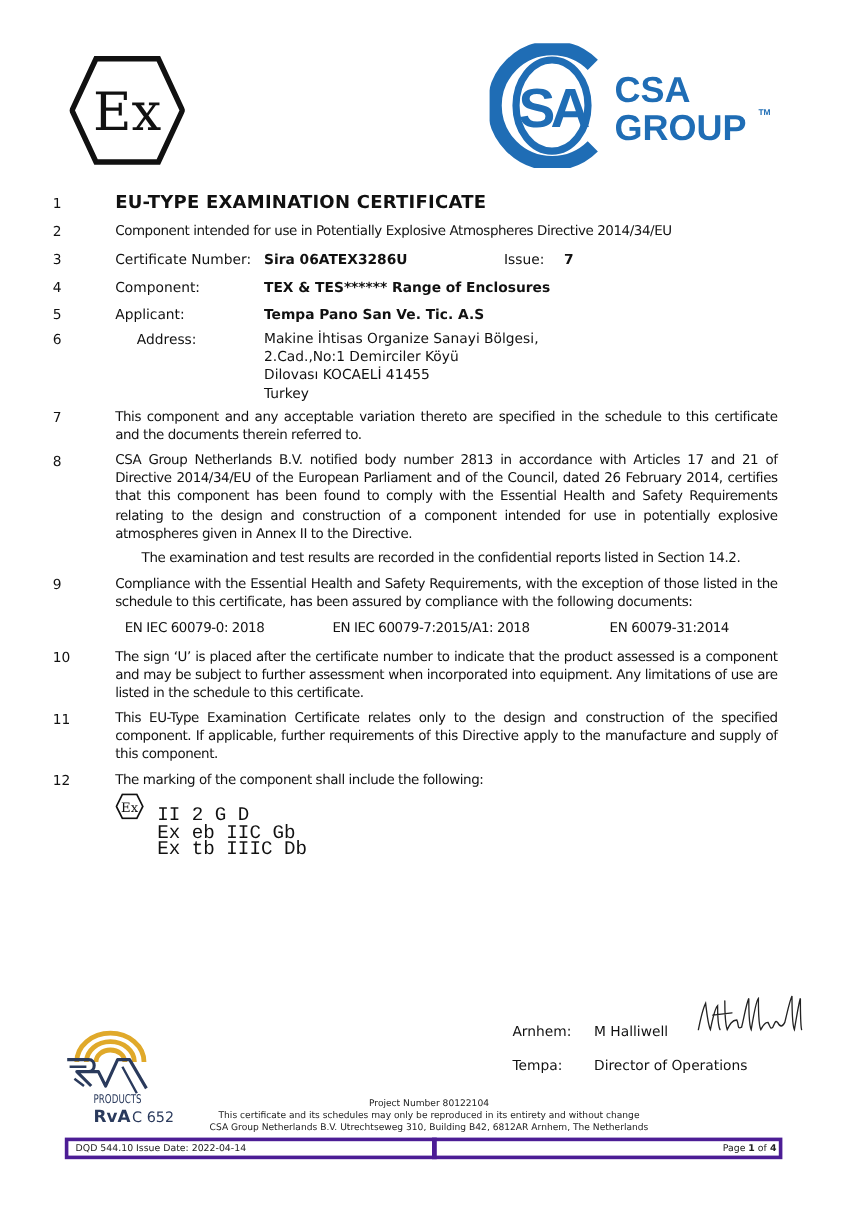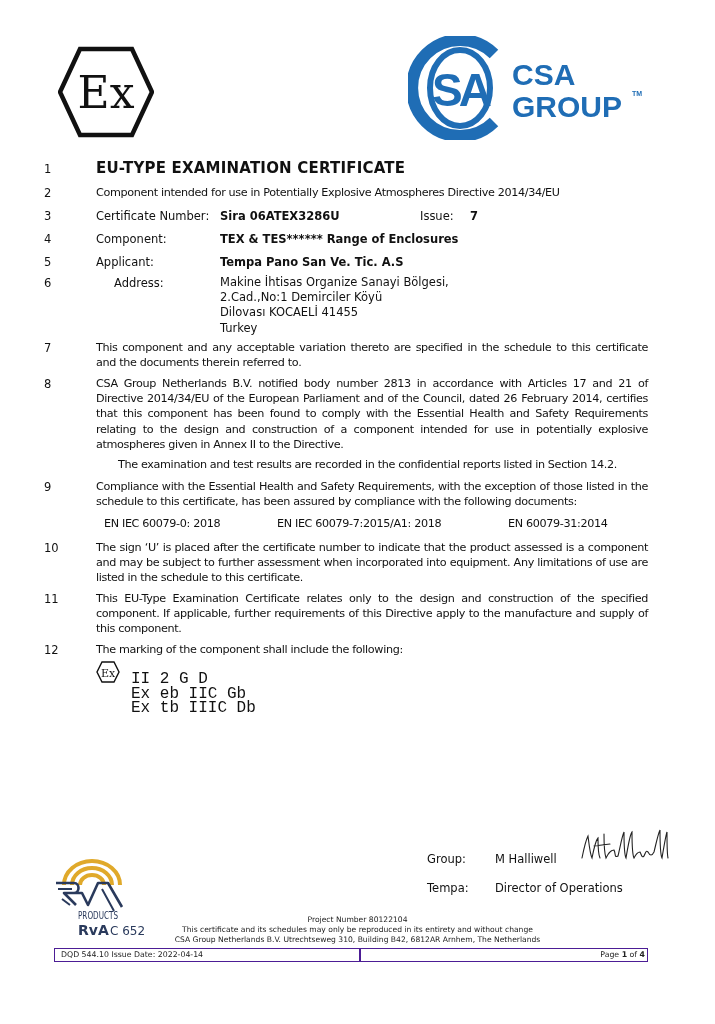--- a/index.html
+++ b/index.html
@@ -11,21 +11,21 @@
   .num { position: absolute; left: 44px; width: 30px; font-family: "DejaVu Sans", sans-serif; font-size: 11.5px; }
   .txt { position: absolute; left: 96px; width: 552px; line-height: 15.2px; font-size: 11.2px; text-align: justify; letter-spacing: -0.35px; }
   .label { position: absolute; left: 96px; font-size: 11.5px; }
   .val { position: absolute; left: 220px; font-size: 11.5px; }
   .bold { font-weight: bold; }
   .title { position: absolute; left: 96px; top: 159px; font-size: 15px; font-weight: bold; letter-spacing: 0.2px; }
   .addr-line { display: block; line-height: 15.2px; }
   .std { position: absolute; top: 517px; font-size: 11.2px; letter-spacing: -0.35px; text-align: center; }
   .mark-line { display: block; line-height: 14.5px; font-family: Liberation Mono, monospace; font-size: 16px; }
   .footer-center { position: absolute; left: 0; width: 715px; text-align: center; font-size: 7.6px; line-height: 9.2px; color: #222; }
-  .footer-box { position: absolute; top: 948px; height: 12px; border: 1px solid #4c1d95; font-size: 7.8px; line-height: 12px; color: #222; }
+  .footer-box { position: absolute; top: 948px; height: 12px; border: 3px solid #4c1d95; font-size: 7.8px; line-height: 12px; color: #222; }
 </style>
 </head>
 <body>
 
 <div class="abs" style="left:58px; top:46px; width:96px; height:92px;">
   <svg width="96" height="92" viewBox="0 0 96 92">
     <polygon points="22,3 74,3 94,46 74,89 22,89 2,46" fill="none" stroke="#111" stroke-width="4.5" stroke-linejoin="miter"></polygon>
     <text x="48" y="62" text-anchor="middle" font-family="DejaVu Serif, serif" font-size="44" fill="#111">Ex</text>
   </svg>
 </div>
@@ -97,21 +97,21 @@
     <polygon points="6,1 18,1 23,11 18,21 6,21 1,11" fill="none" stroke="#111" stroke-width="1.4"></polygon>
     <text x="12" y="15.5" text-anchor="middle" font-family="DejaVu Serif, serif" font-size="11" fill="#111">Ex</text>
   </svg>
 </div>
 <div class="abs" style="left:131px; top:672px;">
   <span class="mark-line">II 2 G D</span>
   <span class="mark-line">Ex eb IIC Gb</span>
   <span class="mark-line">Ex tb IIIC Db</span>
 </div>
 
-<div class="abs" style="left:427px; top:852px; font-size:11.5px;">Group:</div>
+<div class="abs" style="left:427px; top:852px; font-size:11.5px;">Arnhem:</div>
 <div class="abs" style="left:495px; top:852px; font-size:11.5px;">M Halliwell</div>
 <div class="abs" style="left:580px; top:828px; width:90px; height:44px;">
   <svg width="90" height="44" viewBox="0 0 90 44">
     <path d="M2,30 C4,20 6,12 8,8 C9,16 10,26 12,30 C14,20 16,12 18,10 C18,18 18,26 20,30 M14,18 L30,16 M24,6 C24,14 24,24 26,30 C28,26 30,22 34,22 C36,26 34,30 38,28 C40,20 42,8 44,4 C44,14 44,26 46,30 C48,18 50,6 52,4 C52,14 52,26 54,30 C56,26 58,24 60,24 C62,28 62,30 64,28 C66,24 66,22 68,24 C70,28 72,28 74,24 C76,16 78,6 80,2 C80,14 80,26 82,30 C84,18 86,6 87,4 C87,14 87,26 88,30" fill="none" stroke="#222" stroke-width="1.1" stroke-linecap="round"></path>
   </svg>
 </div>
 <div class="abs" style="left:427px; top:881px; font-size:11.5px;">Tempa:</div>
 <div class="abs" style="left:495px; top:881px; font-size:11.5px;">Director of Operations</div>
 
 <div class="abs" style="left:54px; top:855px; width:90px; height:90px;">

